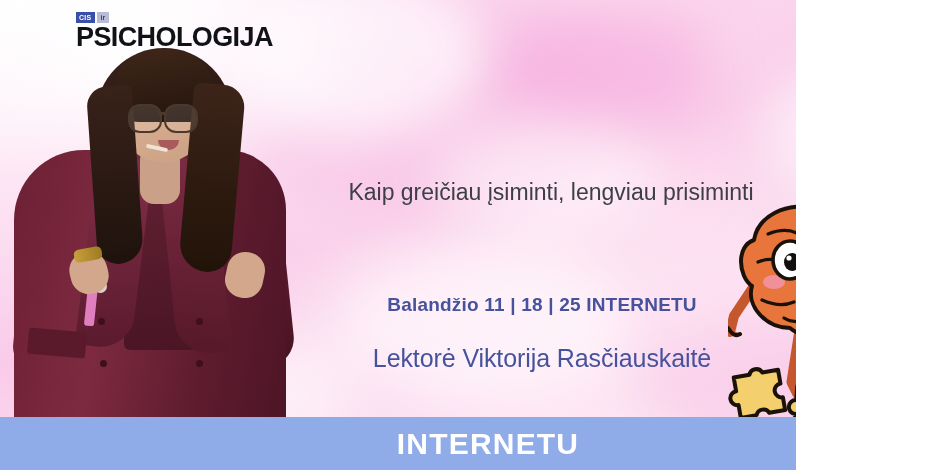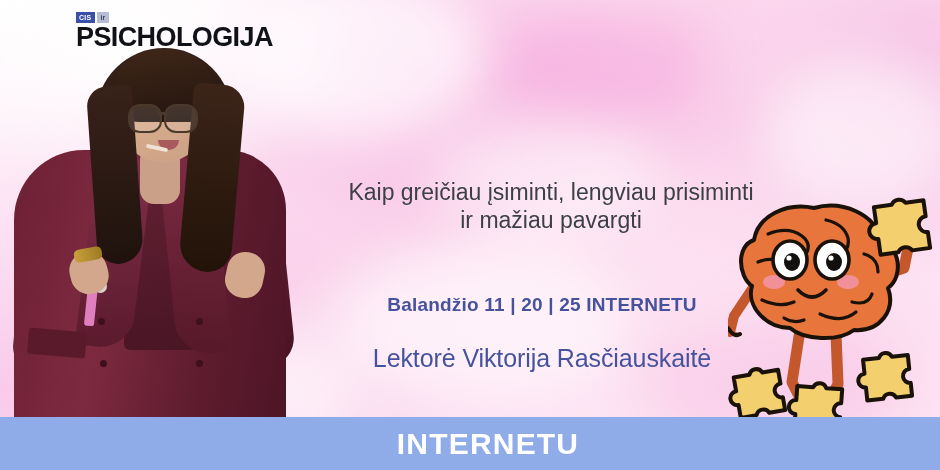--- a/index.html
+++ b/index.html
@@ -2,21 +2,21 @@
 <html><head>
 <meta charset="utf-8">
 <style>
   html,body{margin:0;padding:0;}
   body{
     width:940px;height:470px;overflow:hidden;
     font-family:"Liberation Sans",sans-serif;
     background:#ffffff;
   }
   #poster{
-    position:relative;width:940px;height:470px;overflow:hidden;
+    position:relative;width:796px;height:470px;overflow:hidden;
     background:#f0abfc;
   }
 
   
   .bg-base{
     position:absolute;inset:0;
     background:
       radial-gradient(ellipse 340px 220px at 120px 40px, #ffffff 0%, rgba(255,255,255,0) 70%),
       radial-gradient(ellipse 300px 260px at 420px 70px, #f7b7e2 0%, rgba(247,183,226,0) 72%),
       radial-gradient(ellipse 280px 200px at 700px 30px, #fbd3ec 0%, rgba(251,211,236,0) 70%),
@@ -235,24 +235,23 @@
     <div class="logo-badge">
       <span class="badge-sq">CIS</span>
       <span class="badge-ir">ir</span>
     </div>
     <div class="logo-word">PSICHOLOGIJA</div>
   </div>
 
 
   <div class="subtitle">
     <span>Kaip greičiau įsiminti, lengviau prisiminti</span>
-    <span>ir mažiau pavargti</span>
-  </div>
-
-  <div class="dateline">Balandžio 11 | 20 | 25  INTERNETU</div>
+  </div>
+
+  <div class="dateline">Balandžio 11 | 18 | 25  INTERNETU</div>
 
   <div class="lecturer">Lektorė Viktorija Rasčiauskaitė</div>
 
   <div class="brain-wrap">
     <svg width="212" height="230" viewBox="0 0 212 230">
       <g stroke="#1a1208" stroke-width="4" stroke-linejoin="round" stroke-linecap="round">
 
         <path d="M72 140 L64 192 L70 204" fill="none" stroke-width="11" stroke="#c4582c"></path>
         <path d="M108 144 L110 194 L104 206" fill="none" stroke-width="11" stroke="#c4582c"></path>
         <path d="M72 140 L64 192 L70 204" fill="none" stroke-width="4" stroke="#1a1208" opacity="0"></path>

